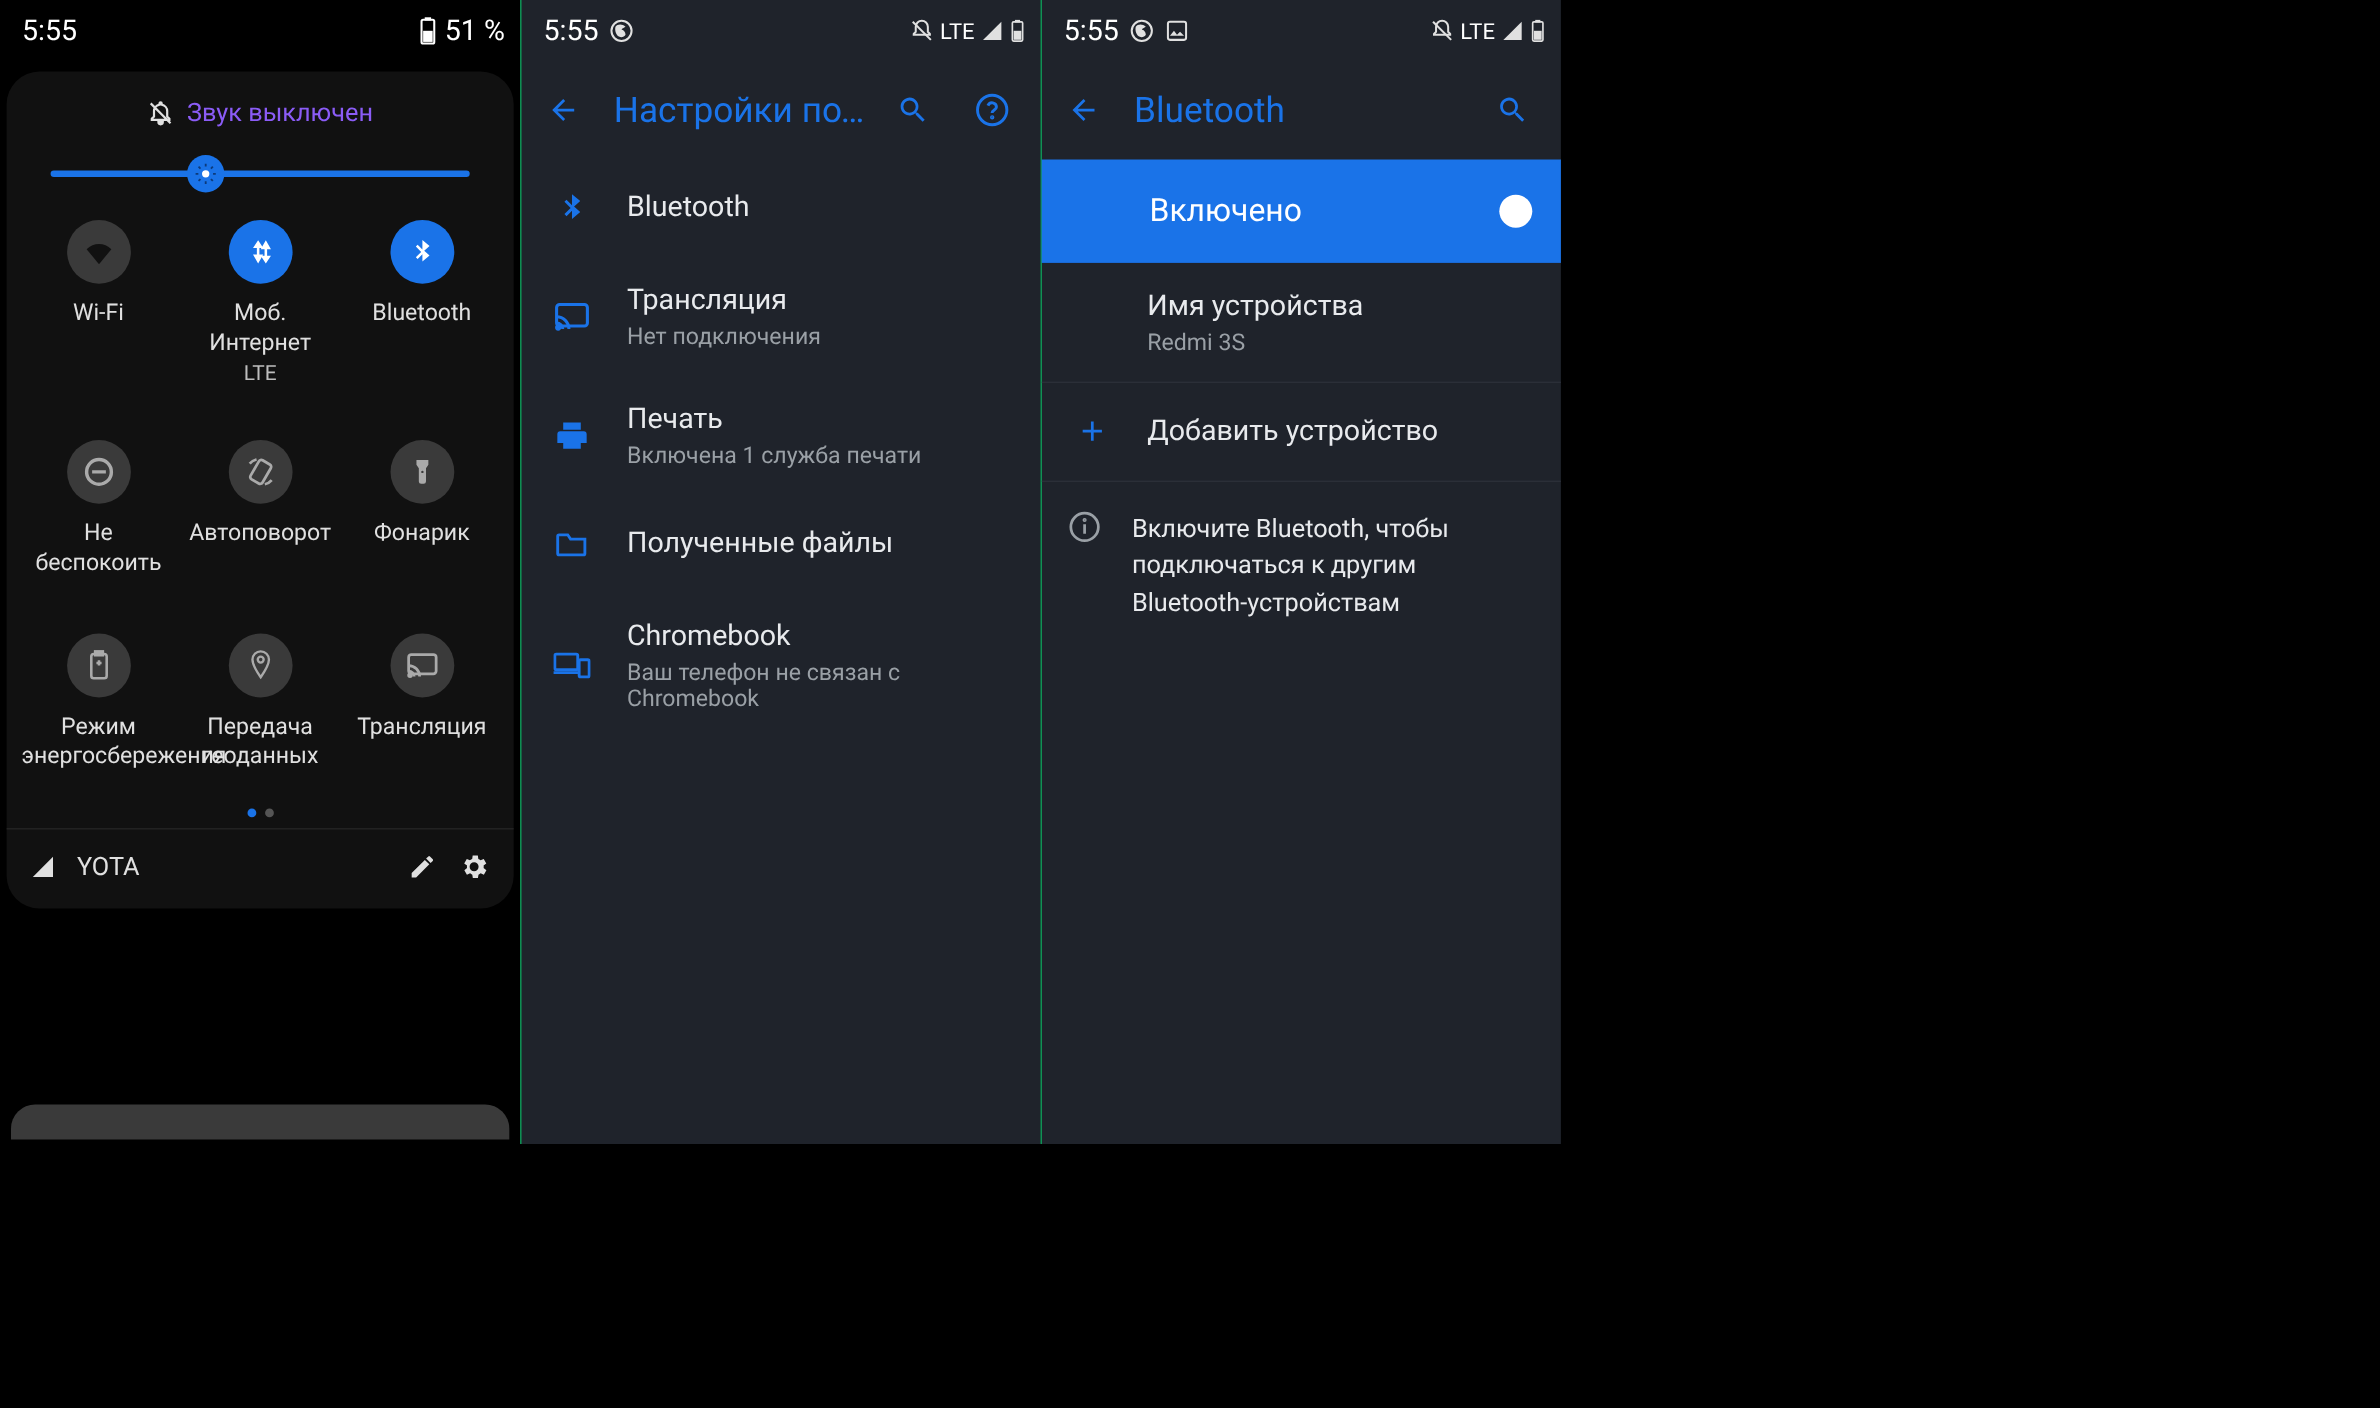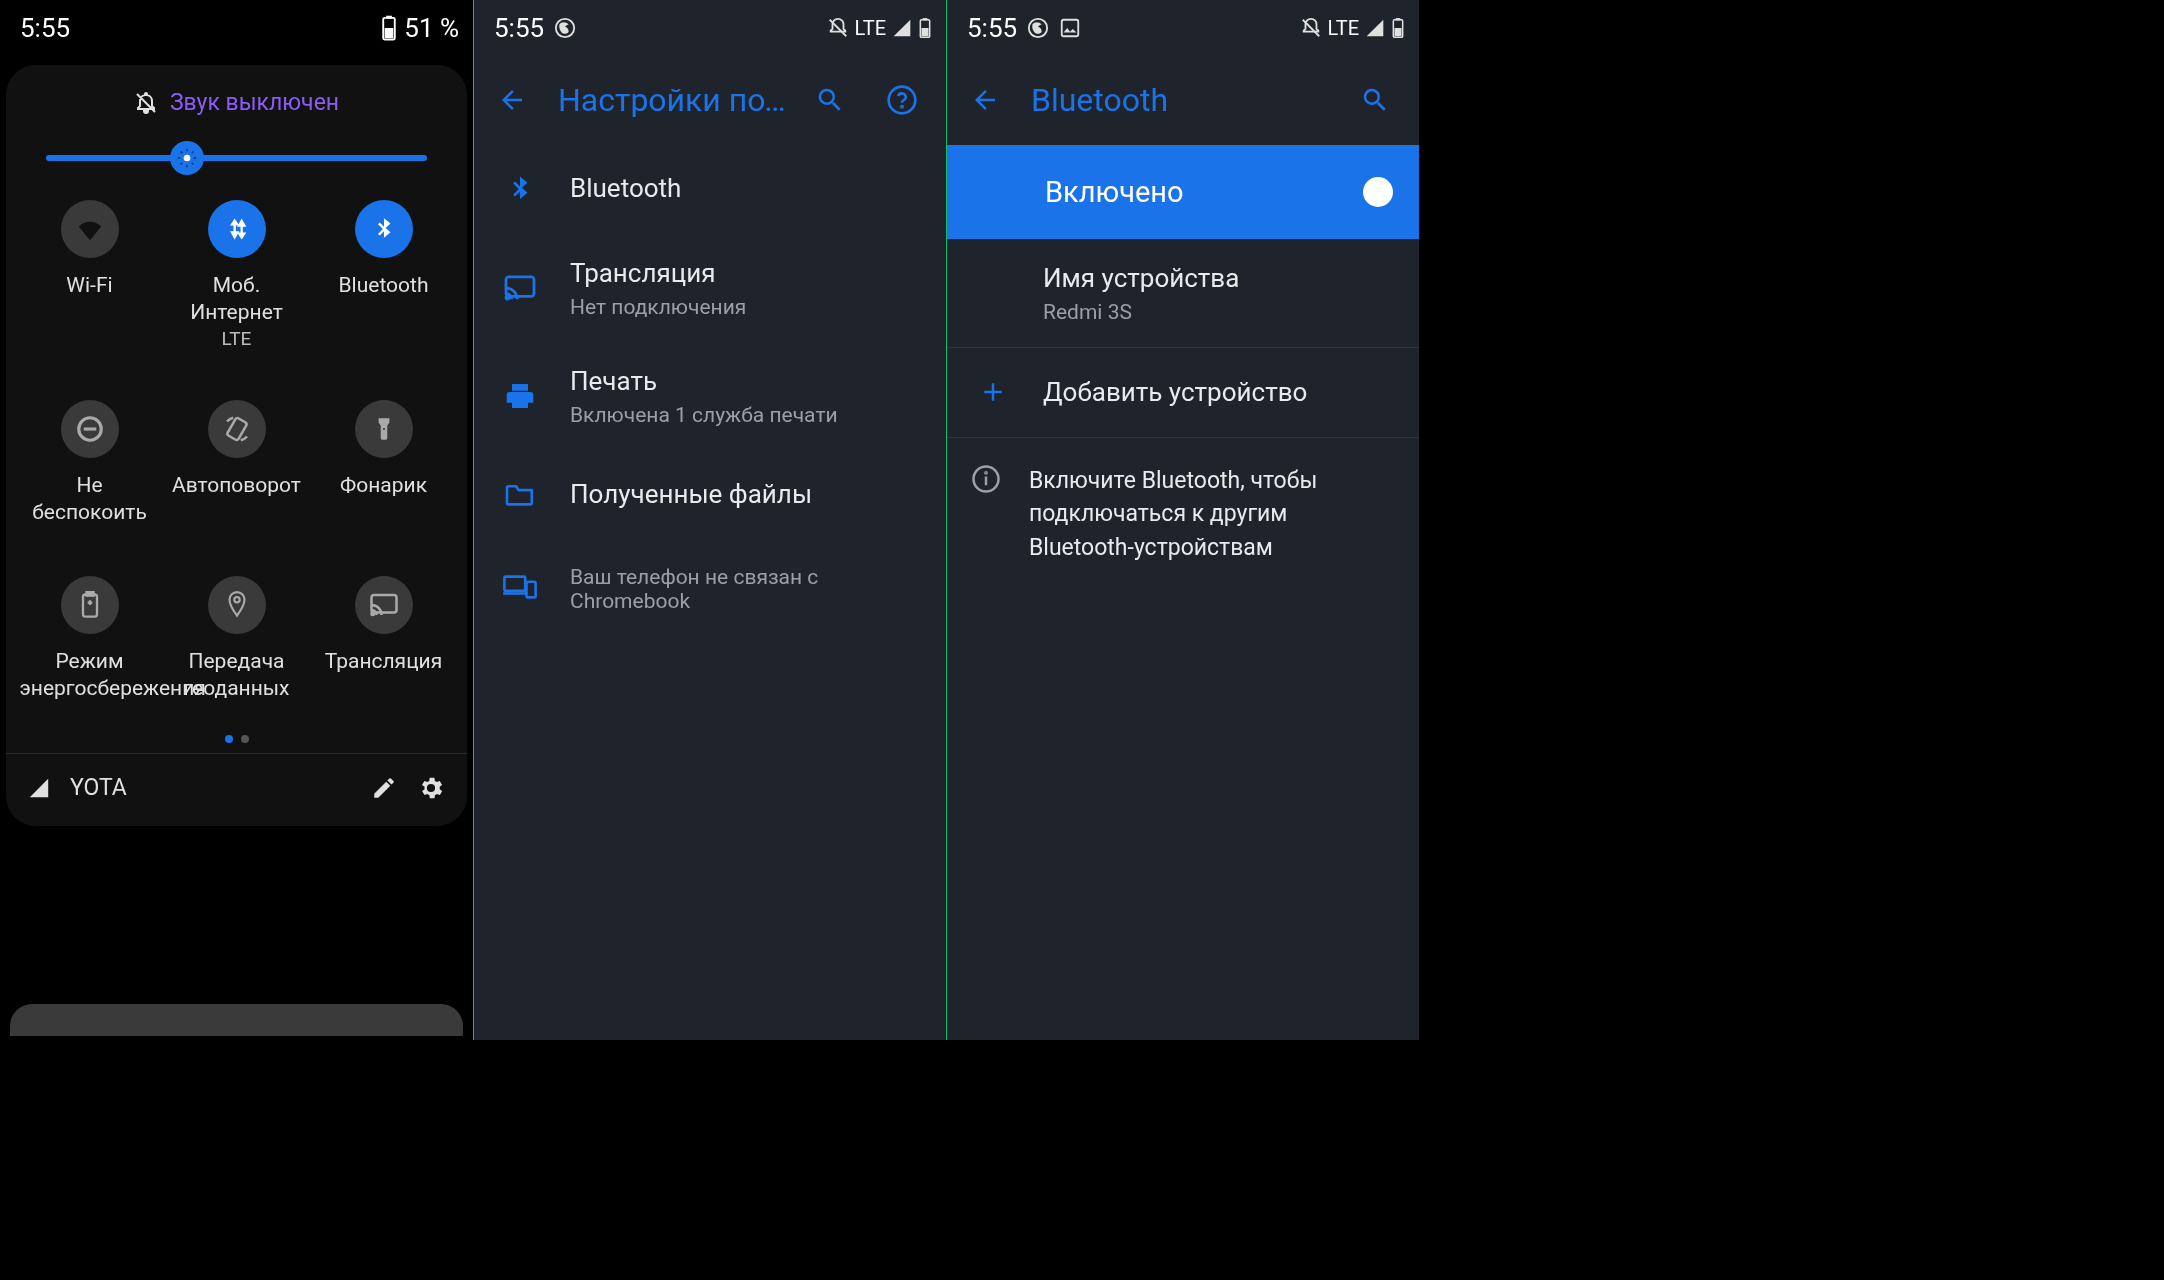--- a/index.html
+++ b/index.html
@@ -479,20 +479,21 @@
       </div>
       <div class="row">
         <div class="ricon">
           <svg width="34" height="26" viewBox="0 0 26 20" fill="none" stroke="#1a73e8" stroke-width="2">
             <rect x="1" y="2" width="16" height="11" rx="1"></rect>
             <path d="M0 15h18"></path>
             <rect x="18" y="6" width="7" height="12" rx="1"></rect>
           </svg>
         </div>
         <div class="rtext">
+          <div class="rtitle">Chromebook</div>
           <div class="rsub">Ваш телефон не связан с Chromebook</div>
         </div>
       </div>
     </div>
 </div>
 
 <div class="screen s3">
   <div class="statusbar">
     <div class="sb-left">
       <span>5:55</span>

